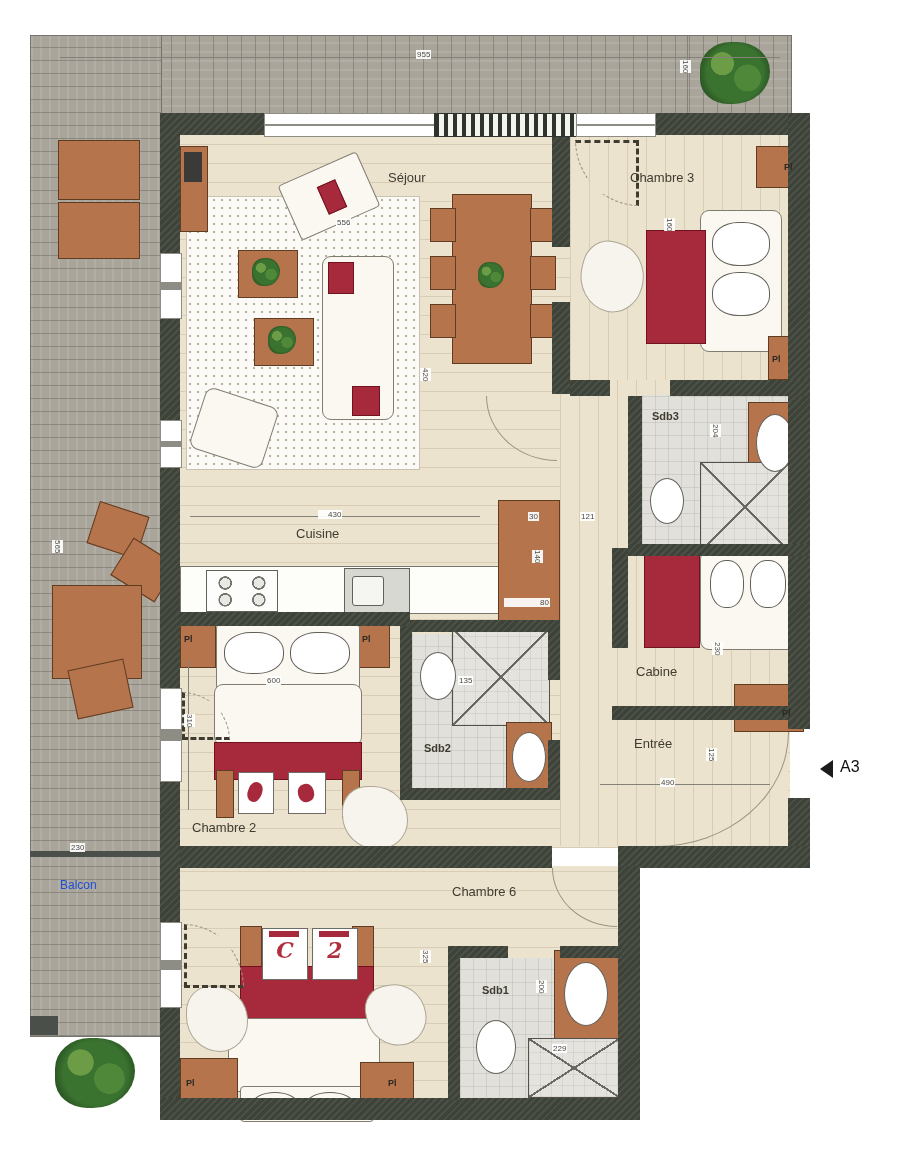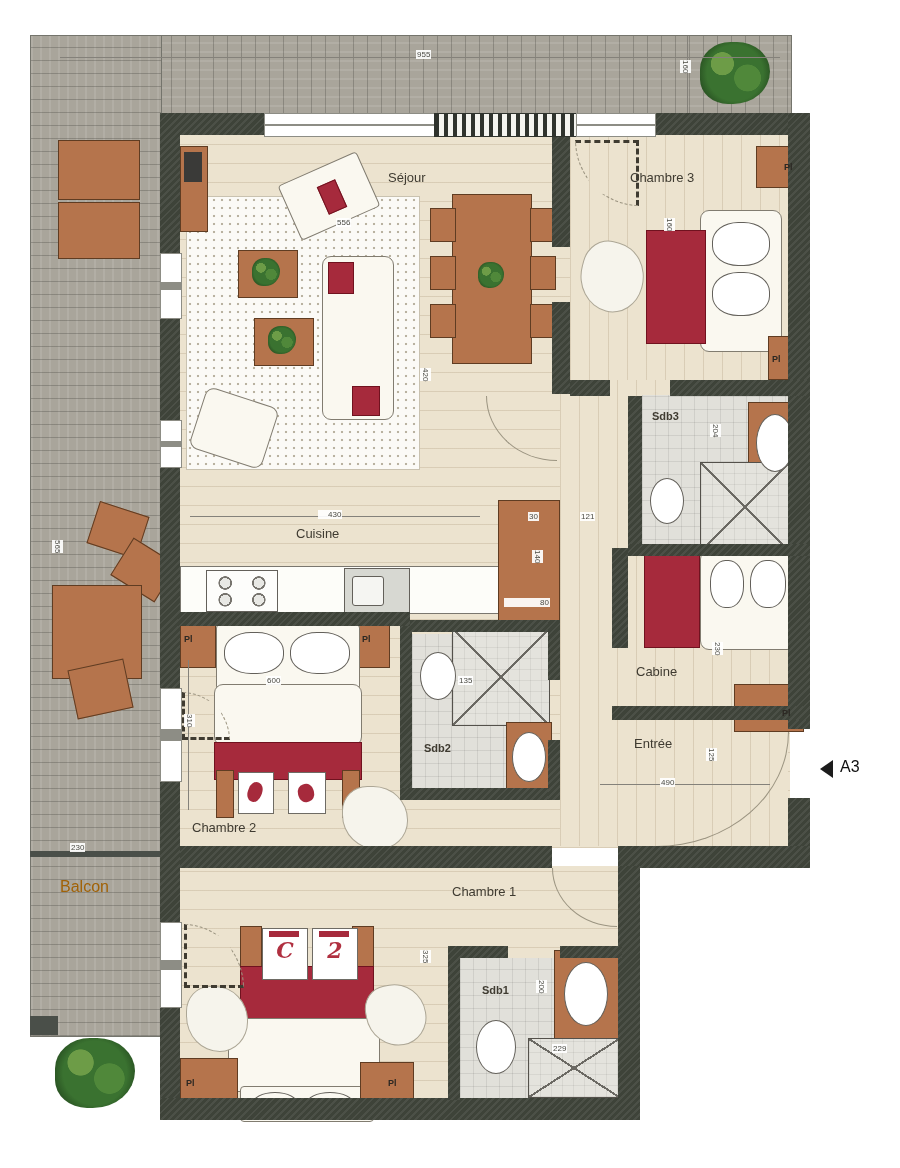--- a/index.html
+++ b/index.html
@@ -263,23 +263,23 @@
   <span class="dim" style="left:552px;top:1044px;">229</span>
 
   <span class="rlabel" style="left:388px;top:170px;">Séjour</span>
   <span class="rlabel" style="left:630px;top:170px;">Chambre 3</span>
   <span class="rlabel" style="left:296px;top:526px;">Cuisine</span>
   <span class="rlabel" style="left:652px;top:410px;font-size:11px;font-weight:bold;">Sdb3</span>
   <span class="rlabel" style="left:636px;top:664px;">Cabine</span>
   <span class="rlabel" style="left:634px;top:736px;">Entrée</span>
   <span class="rlabel" style="left:424px;top:742px;font-size:11px;font-weight:bold;">Sdb2</span>
   <span class="rlabel" style="left:192px;top:820px;">Chambre 2</span>
-  <span class="rlabel" style="left:452px;top:884px;">Chambre 1</span>
+  <span class="rlabel" style="left:452px;top:884px;">Chambre 6</span>
   <span class="rlabel" style="left:482px;top:984px;font-size:11px;font-weight:bold;">Sdb1</span>
-  <span class="rlabel" style="left:60px;top:878px;font-size:16px;color:#a16207;">Balcon</span>
+  <span class="rlabel" style="left:60px;top:878px;font-size:12px;color:#1d4ed8;">Balcon</span>
 
   <span class="pl" style="left:784px;top:162px;">Pl</span>
   <span class="pl" style="left:772px;top:354px;">Pl</span>
   <span class="pl" style="left:782px;top:708px;">Pl</span>
   <span class="pl" style="left:184px;top:634px;">Pl</span>
   <span class="pl" style="left:362px;top:634px;">Pl</span>
   <span class="pl" style="left:186px;top:1078px;">Pl</span>
   <span class="pl" style="left:388px;top:1078px;">Pl</span>
 
   <div class="markerarrow" style="left:820px;top:760px;"></div>

